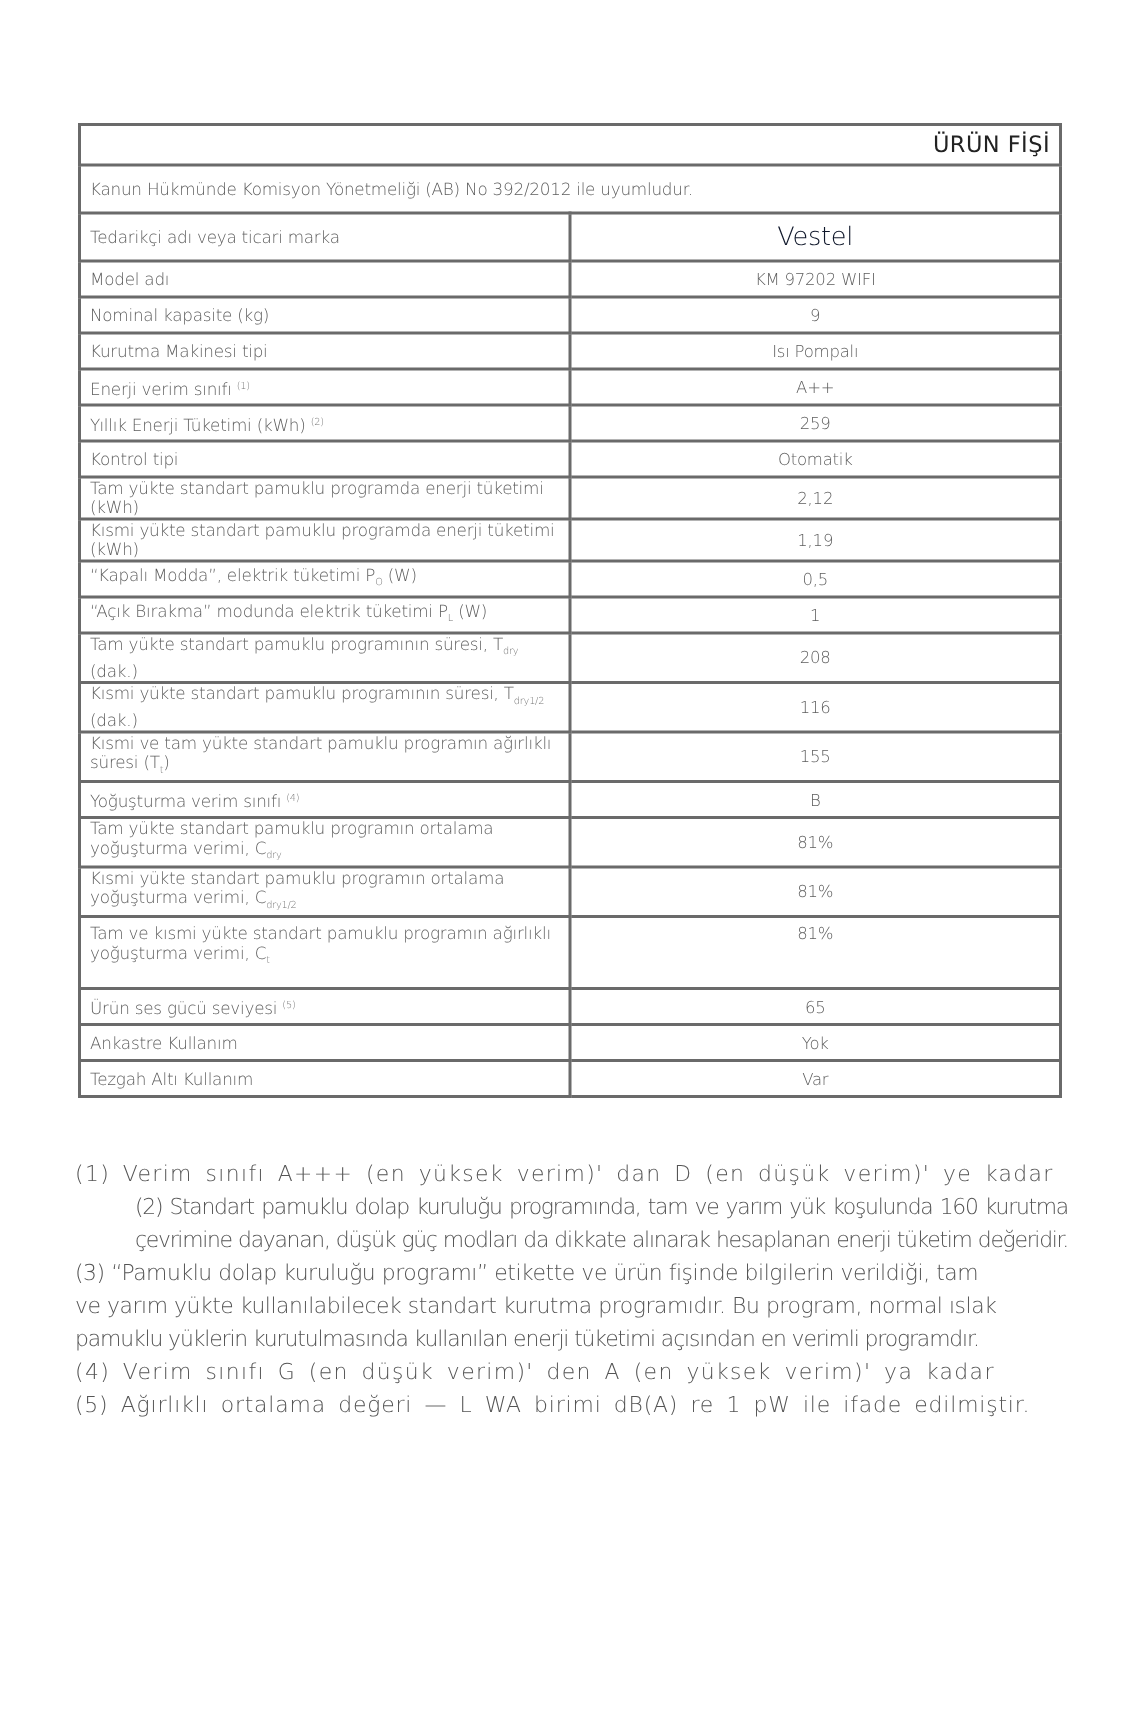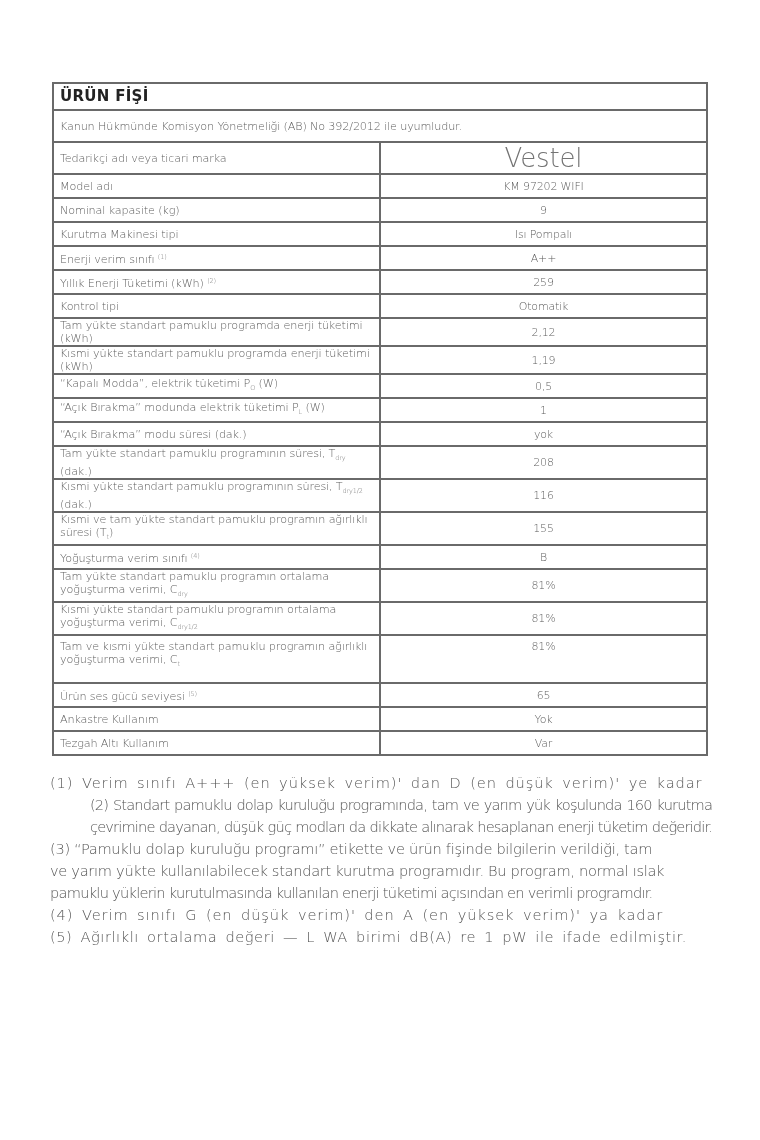--- a/index.html
+++ b/index.html
@@ -3,24 +3,24 @@
 <meta charset="utf-8">
 <style>
   html, body { margin: 0; padding: 0; background: #ffffff; }
   body { width: 760px; height: 1140px; position: relative; overflow: hidden;
          font-family: "DejaVu Sans", sans-serif; color: #5a5a5a; }
   .sheet { position: absolute; left: 52px; top: 82px; width: 656px; }
   table { border-collapse: collapse; width: 656px; table-layout: fixed; }
   td { border: 2px solid #6a6a6a; padding: 0 6px; font-size: 11.2px; line-height: 13px;
        vertical-align: middle; height: 22px; color: #5e5e5e; font-weight: 300; letter-spacing: -0.15px; }
   td.val { text-align: center; width: 146px; font-size: 11px; }
-  tr.title td { text-align: left; font-weight: bold; font-size: 15px; color: #222; height: 25px; letter-spacing: 0.3px; border-radius: 9px; }
+  tr.title td { text-align: right; font-weight: normal; font-size: 15px; color: #222; height: 25px; letter-spacing: 0.3px; border-radius: 9px; }
   tr.reg td { height: 30px; }
   tr.brand td { height: 30px; border-radius: 6px; }
-  tr.brand td.val { font-size: 26px; color: #737373; margin-left: 7px; }
+  tr.brand td.val { font-size: 17px; color: #0f172a; margin-left: 7px; }
   tr.tall td { height: 42px; vertical-align: top; padding-top: 4px; }
   sup, sub { font-size: 6.5px; color: #777; }
   sub { vertical-align: -3px; }
   sup { vertical-align: 4px; }
   .notes { position: absolute; left: 50px; top: 772px; width: 662px; color: #555; font-weight: 300; }
   .note { font-size: 14.6px; line-height: 22px; }
   .note.spaced { letter-spacing: 0.9px; word-spacing: 3px; }
   .note.tight { letter-spacing: -0.85px; text-align: justify; text-align-last: justify; margin-left: 40px; }
   .note.mid { letter-spacing: -0.3px; text-align: justify; }
   .line { display: block; white-space: nowrap; }
@@ -75,24 +75,20 @@
     </tr>
     <tr>
       <td><span>“Kapalı Modda”, elektrik tüketimi  P</span><sub>O</sub><span> (W)</span></td>
       <td class="val">0,5</td>
     </tr>
     <tr>
       <td><span>“Açık Bırakma” modunda elektrik tüketimi P</span><sub>L</sub><span> (W)</span></td>
       <td class="val">1</td>
     </tr>
     <tr>
-      <td><span>“Açık Bırakma” modu süresi (dak.)</span></td>
-      <td class="val">yok</td>
-    </tr>
-    <tr>
       <td><span>Tam yükte standart pamuklu programının süresi, T</span><sub>dry</sub><span> (dak.)</span></td>
       <td class="val">208</td>
     </tr>
     <tr>
       <td><span>Kısmi yükte standart pamuklu programının süresi, T</span><sub>dry1/2</sub><span> (dak.)</span></td>
       <td class="val">116</td>
     </tr>
     <tr>
       <td><span>Kısmi ve tam yükte standart pamuklu programın ağırlıklı süresi  (T</span><sub>t</sub><span>)</span></td>
       <td class="val">155</td>

